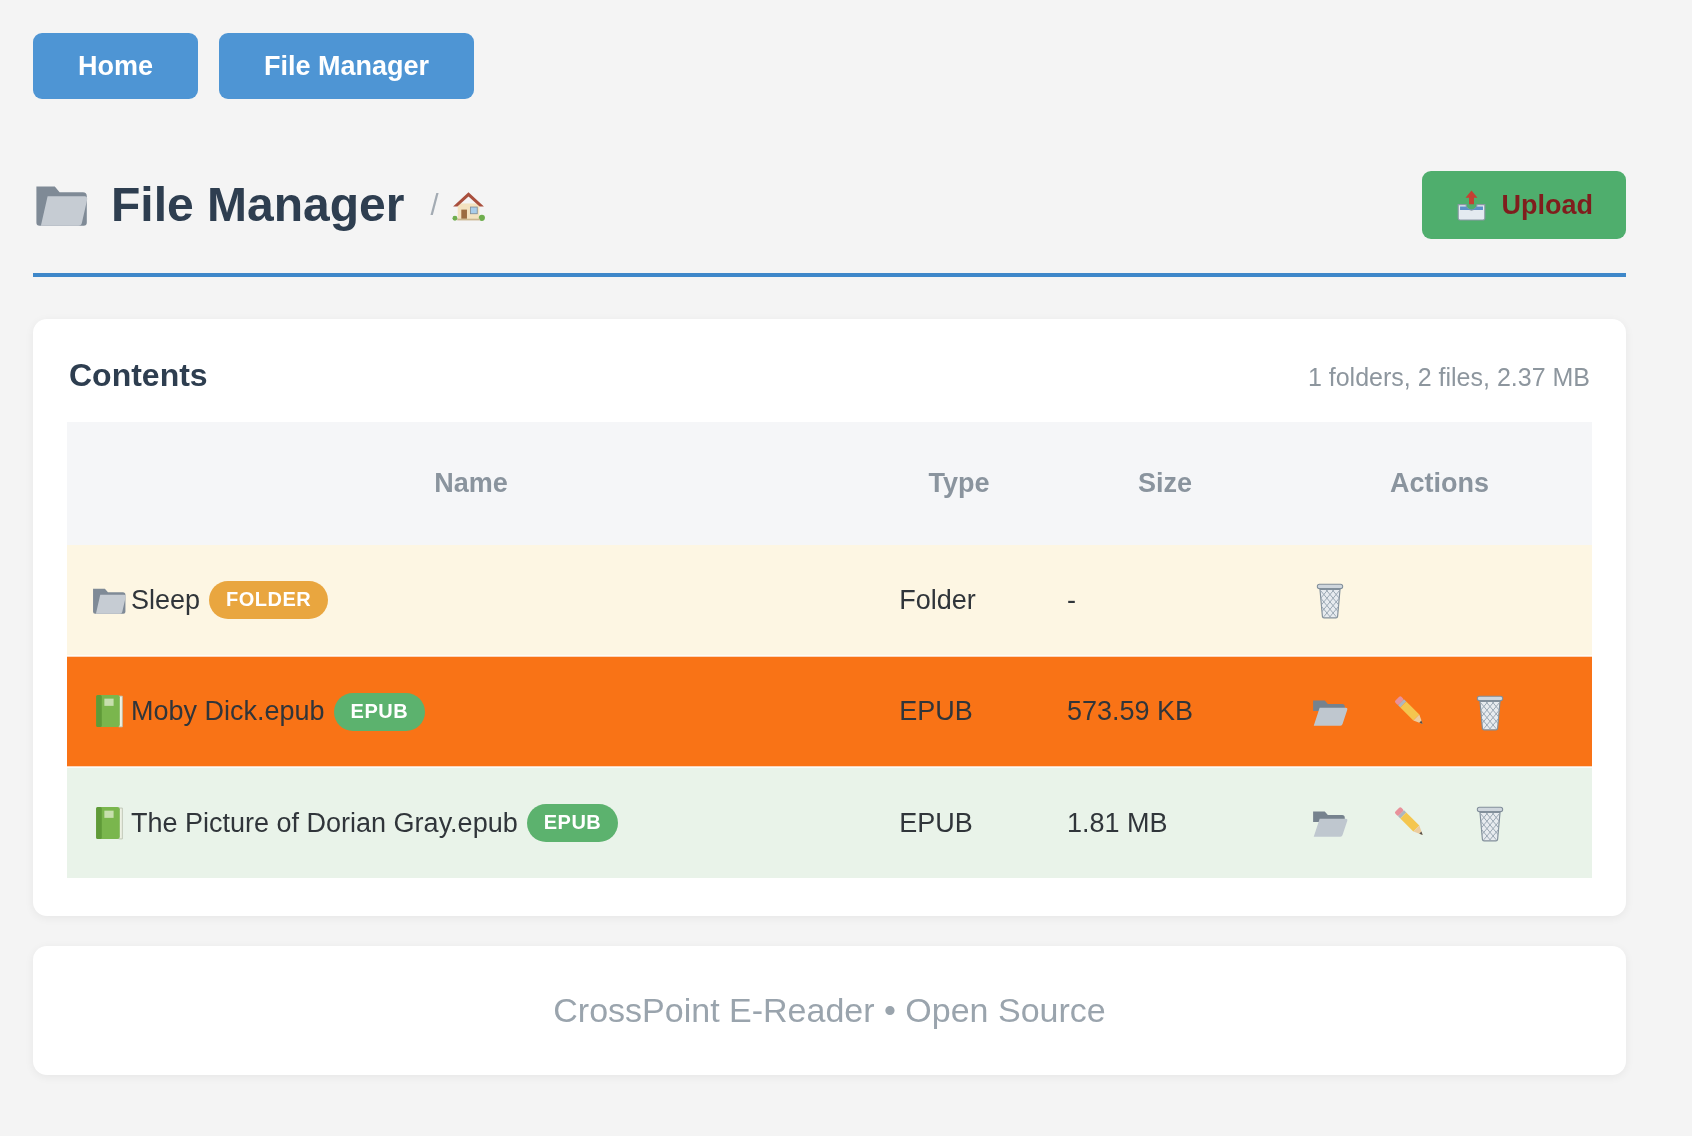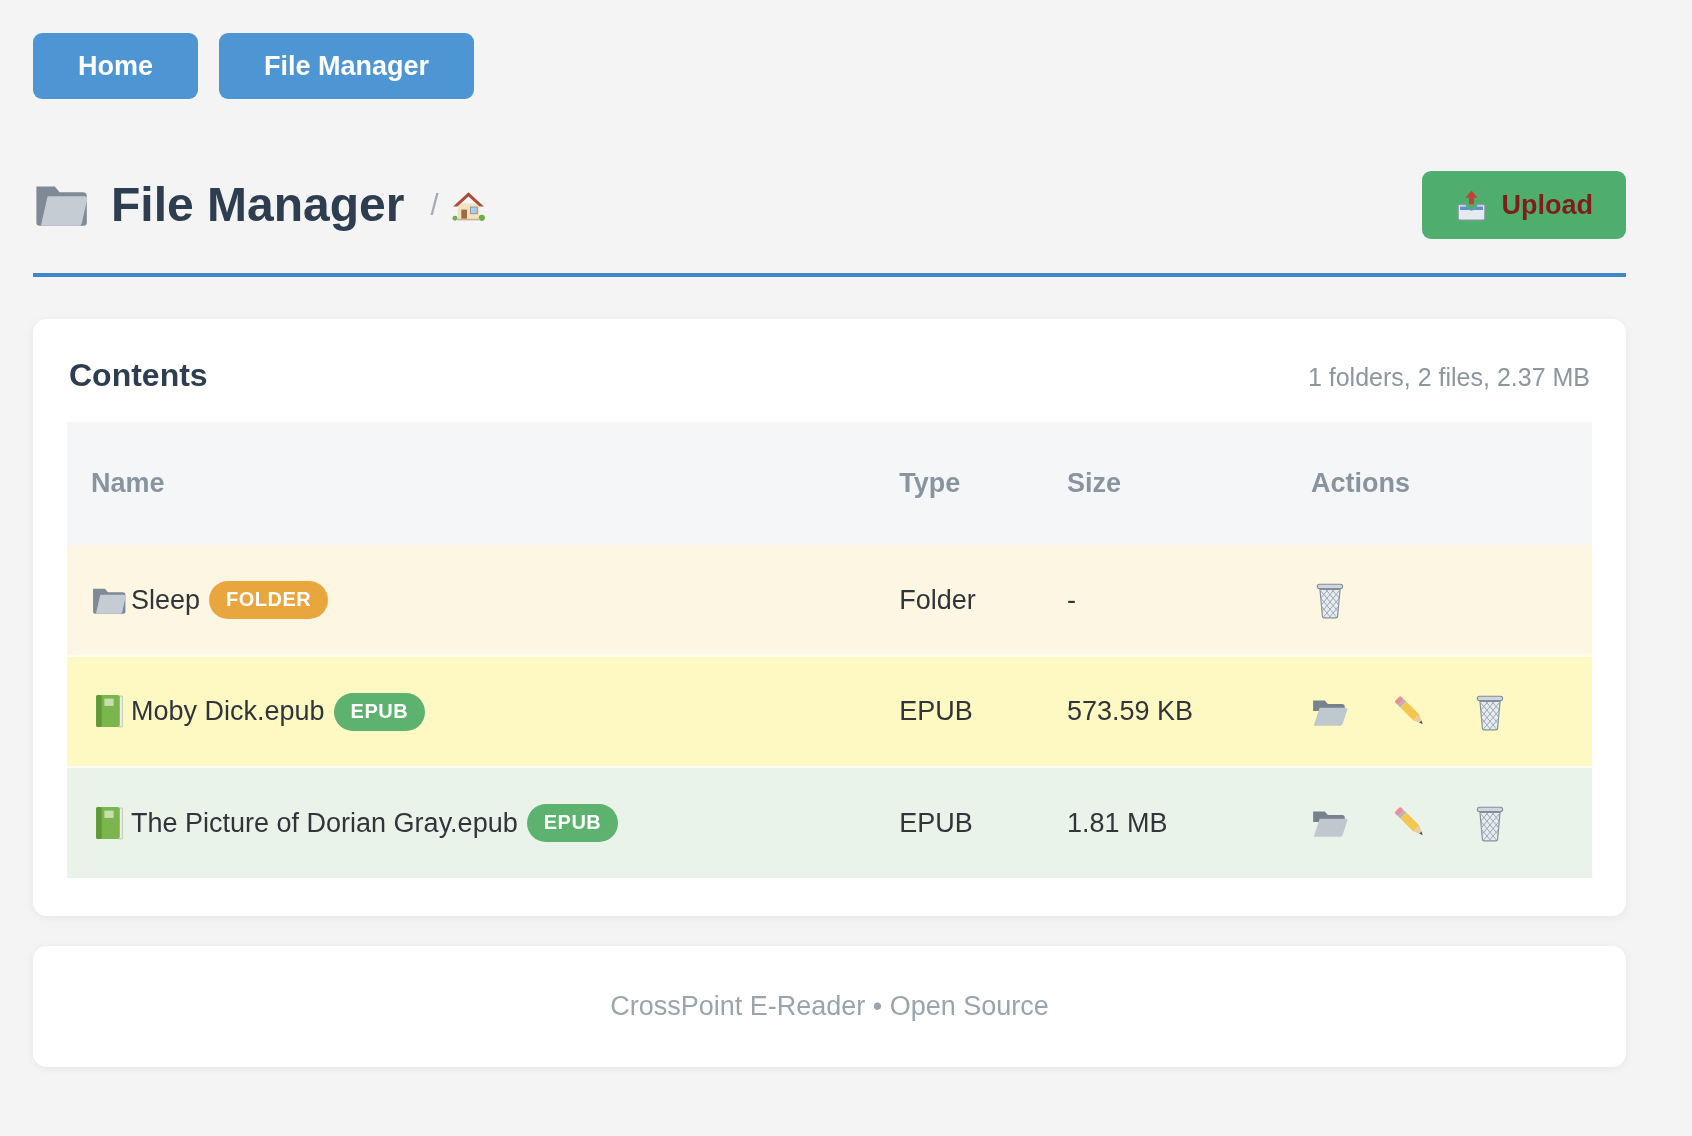--- a/index.html
+++ b/index.html
@@ -42,36 +42,36 @@
   
   .card { background: #fff; border-radius: 14px; box-shadow: 0 2px 10px rgba(0,0,0,.06); }
   .contents-card { margin-top: 42px; padding: 36px 34px 38px 34px; }
   .card-head { display: flex; justify-content: space-between; align-items: baseline; padding: 2px 2px 0 2px; }
   .contents-title { font-size: 32px; font-weight: 700; color: #2e3e50; }
   .contents-summary { font-size: 25px; color: #8d969e; }
 
   
   table { width: 100%; border-collapse: collapse; margin-top: 28px; }
   thead tr { background: #f5f6f8; }
-  th { text-align: left; font-size: 27px; font-weight: 700; color: #8a949e; padding: 46px 24px; }
+  th { text-align: center; font-size: 27px; font-weight: 700; color: #8a949e; padding: 46px 24px; }
   td { font-size: 27px; color: #30353a; padding: 0 24px; height: 111px; vertical-align: middle; }
   tbody tr + tr { border-top: 2px solid rgba(255,255,255,.7); }
   .name-wrap { display: flex; align-items: center; gap: 3px; }
   .file-name { cursor: pointer; }
   .badge { display: inline-block; color: #fff; font-weight: 700; font-size: 20px;
     padding: 7px 17px 8px; border-radius: 999px; letter-spacing: .5px; margin-left: 6px; }
   .row-icon { width: 37px; height: 37px; display: inline-block; flex: none; }
   .actions-wrap { display: flex; align-items: center; gap: 42px; }
   .icon-btn { background: none; border: none; cursor: pointer; padding: 0; line-height: 0; }
   .action-icon { width: 38px; height: 38px; }
   .row-icon svg, .title-icon svg, .crumb-icon svg, .btn-icon svg { width: 100%; height: 100%; display: block; }
 
   
   .footer-card { margin-top: 30px; padding: 45px 0; text-align: center;
-    font-size: 27px; color: #9aa4ad; }
+    font-size: 34px; color: #9aa4ad; }
 </style>
 </head>
 <body>
 
 <div class="page">
 
   <nav class="nav">
     <button class="nav-btn">Home</button>
     <button class="nav-btn">File Manager</button>
   </nav>
@@ -163,21 +163,21 @@
                       <rect x="4" y="3" width="24" height="4.2" rx="2" fill="#cfd6dd" stroke="#828f9b" stroke-width="1"></rect>
                       <path d="M6.5 8 h19 L23.2 33.5 a1.6 1.6 0 0 1 -1.6 1.4 H10.4 a1.6 1.6 0 0 1 -1.6 -1.4 Z" fill="#e7ebef" stroke="#828f9b" stroke-width="1.1"></path>
                       <g clip-path="url(#trashClip)" stroke="#98a5b1" stroke-width="0.9">
                         <path d="M2 10 L22 34 M7 9 L27 33 M12 8 L32 32 M-3 11 L17 35 M17 7 L37 31"></path>
                         <path d="M30 10 L10 34 M25 9 L5 33 M20 8 L0 32 M35 11 L15 35 M15 7 L-5 31"></path>
                       </g>
                     </svg></span></button>
               </div>
             </td>
           </tr>
-          <tr style="background: #fef9c3;">
+          <tr style="background: #f97316;">
             <td>
               <div class="name-wrap">
                 <span class="row-icon">
                   <svg viewBox="0 0 32 36" preserveAspectRatio="xMidYMid meet">
                     <path d="M25 3 h3.5 v30 H25 Z" fill="#edf1e4" stroke="#b9c0ae" stroke-width="0.8"></path>
                     <rect x="3" y="2" width="23" height="31" rx="2.2" fill="#7ab64d"></rect>
                     <rect x="3" y="2" width="5.5" height="31" rx="1.5" fill="#5f9a38"></rect>
                     <rect x="11" y="5.5" width="9" height="7" fill="#cfe3b8" opacity="0.9"></rect>
                   </svg>
                 </span>

